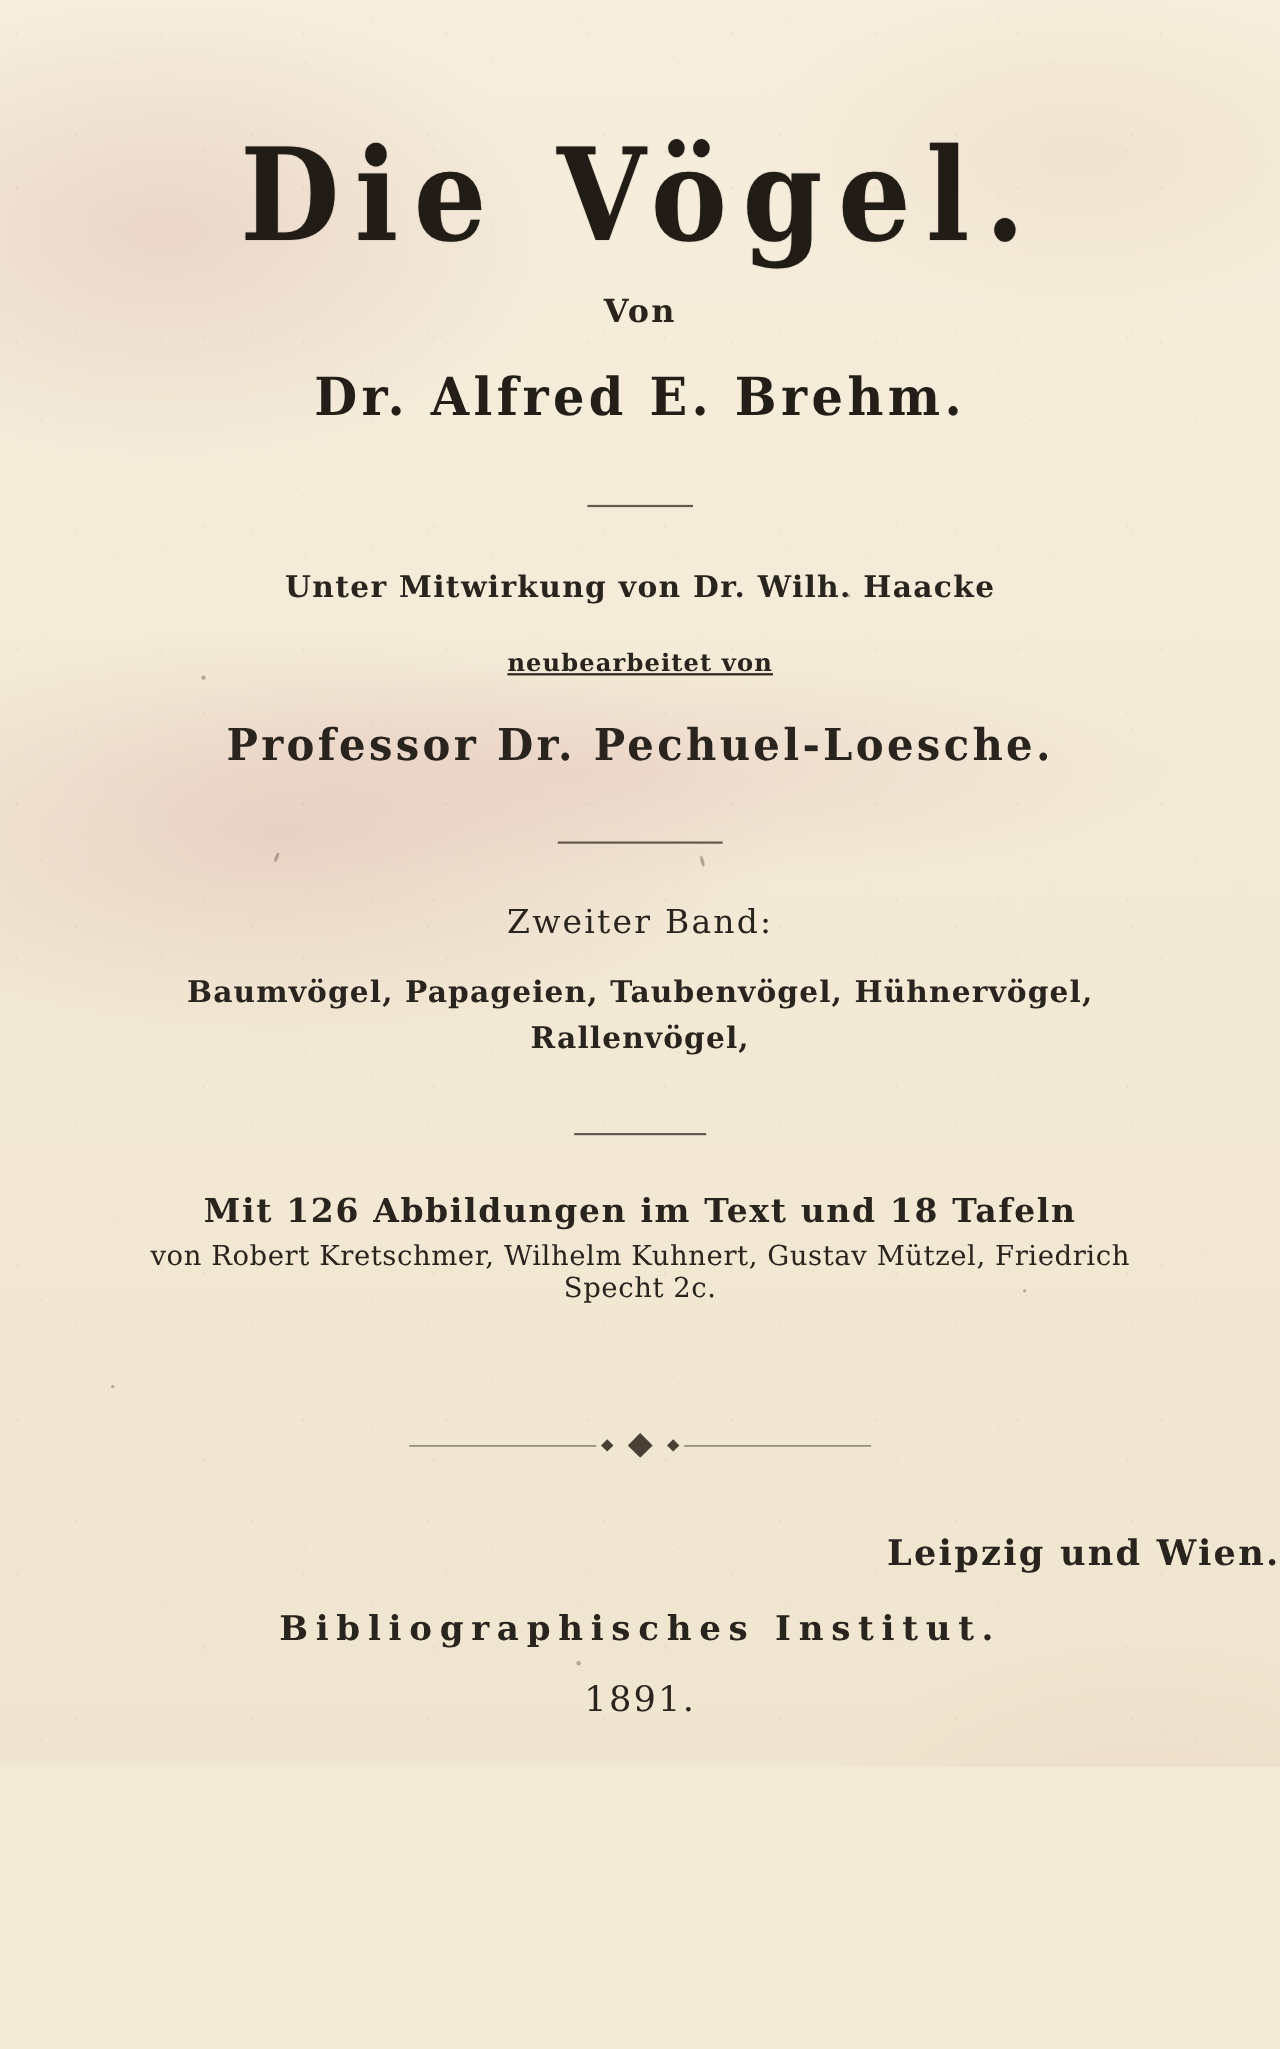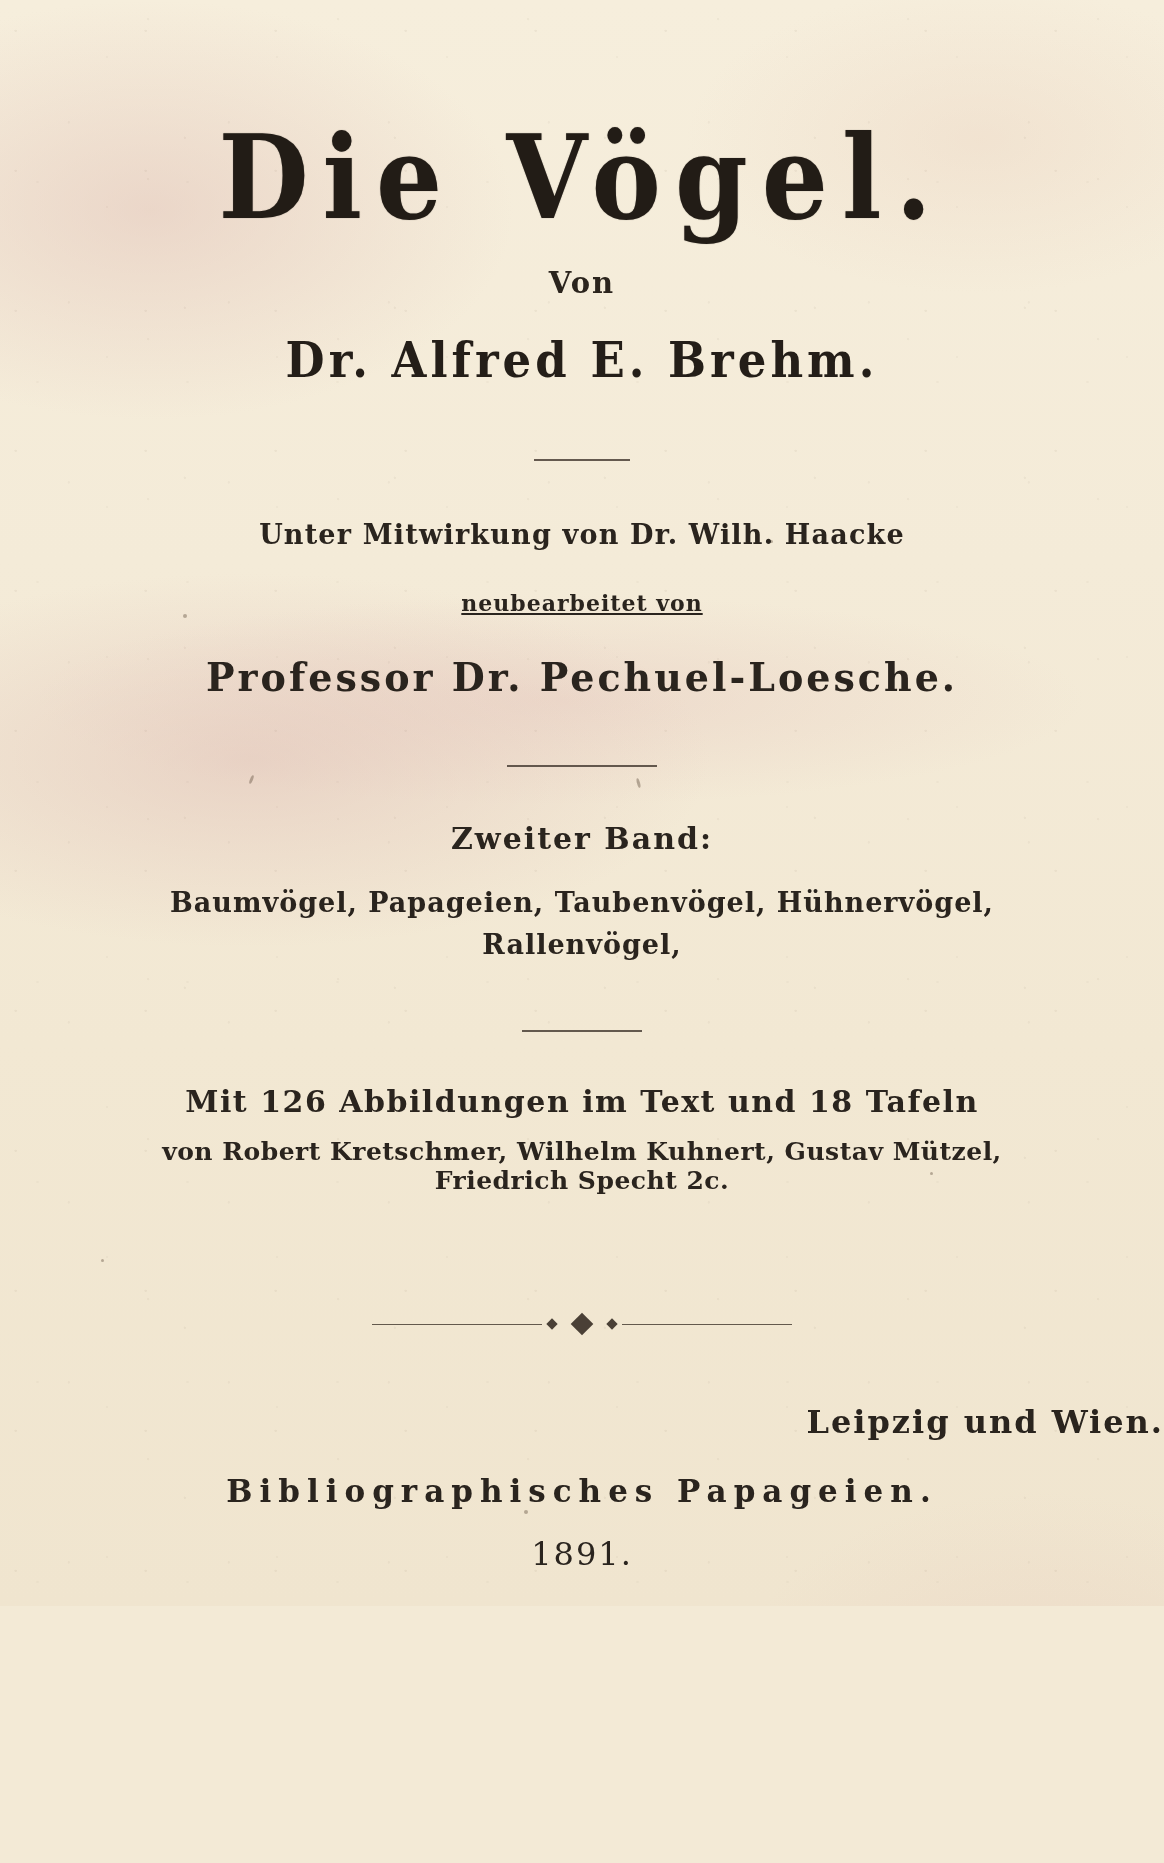--- a/index.html
+++ b/index.html
@@ -119,21 +119,21 @@
     margin: 38px 0 0 0;
     font-size: 38px;
     font-weight: 700;
     letter-spacing: 3px;
     transform: scaleY(1.05);
   }
 
   #volume-label {
     margin: 54px 0 0 0;
     font-size: 30px;
-    font-weight: 700;
+    font-weight: 400;
     letter-spacing: 2px;
   }
 
   .volume-contents {
     margin: 26px auto 0 auto;
     width: 900px;
     font-size: 27px;
     font-weight: 700;
     line-height: 1.55;
     letter-spacing: 1px;
@@ -141,24 +141,24 @@
   #volume-contents-2 { margin-top: 4px; }
 
   #illustrations {
     margin: 52px 0 0 0;
     font-size: 30px;
     font-weight: 700;
     letter-spacing: 1.5px;
   }
 
   #artists {
-    margin: 18px auto 0 auto;
+    margin: 8px auto 0 auto;
     width: 960px;
     font-size: 25px;
-    font-weight: 700;
+    font-weight: 400;
     letter-spacing: .5px;
   }
 
   
   #ornament {
     margin: 118px auto 0 auto;
     width: 420px;
     height: 22px;
     position: relative;
   }
@@ -266,18 +266,18 @@
     <div id="ornament">
       <span class="bar left"></span>
       <span class="pip l"></span>
       <span class="diamond"></span>
       <span class="pip r"></span>
       <span class="bar right"></span>
     </div>
 
     <p id="city" class="fraktur">Leipzig und Wien.</p>
 
-    <p id="publisher" class="fraktur">Bibliographisches Papageien.</p>
+    <p id="publisher" class="fraktur">Bibliographisches Institut.</p>
 
     <p id="year">1891.</p>
 
   </div>
 </div>
 
 </body></html>

